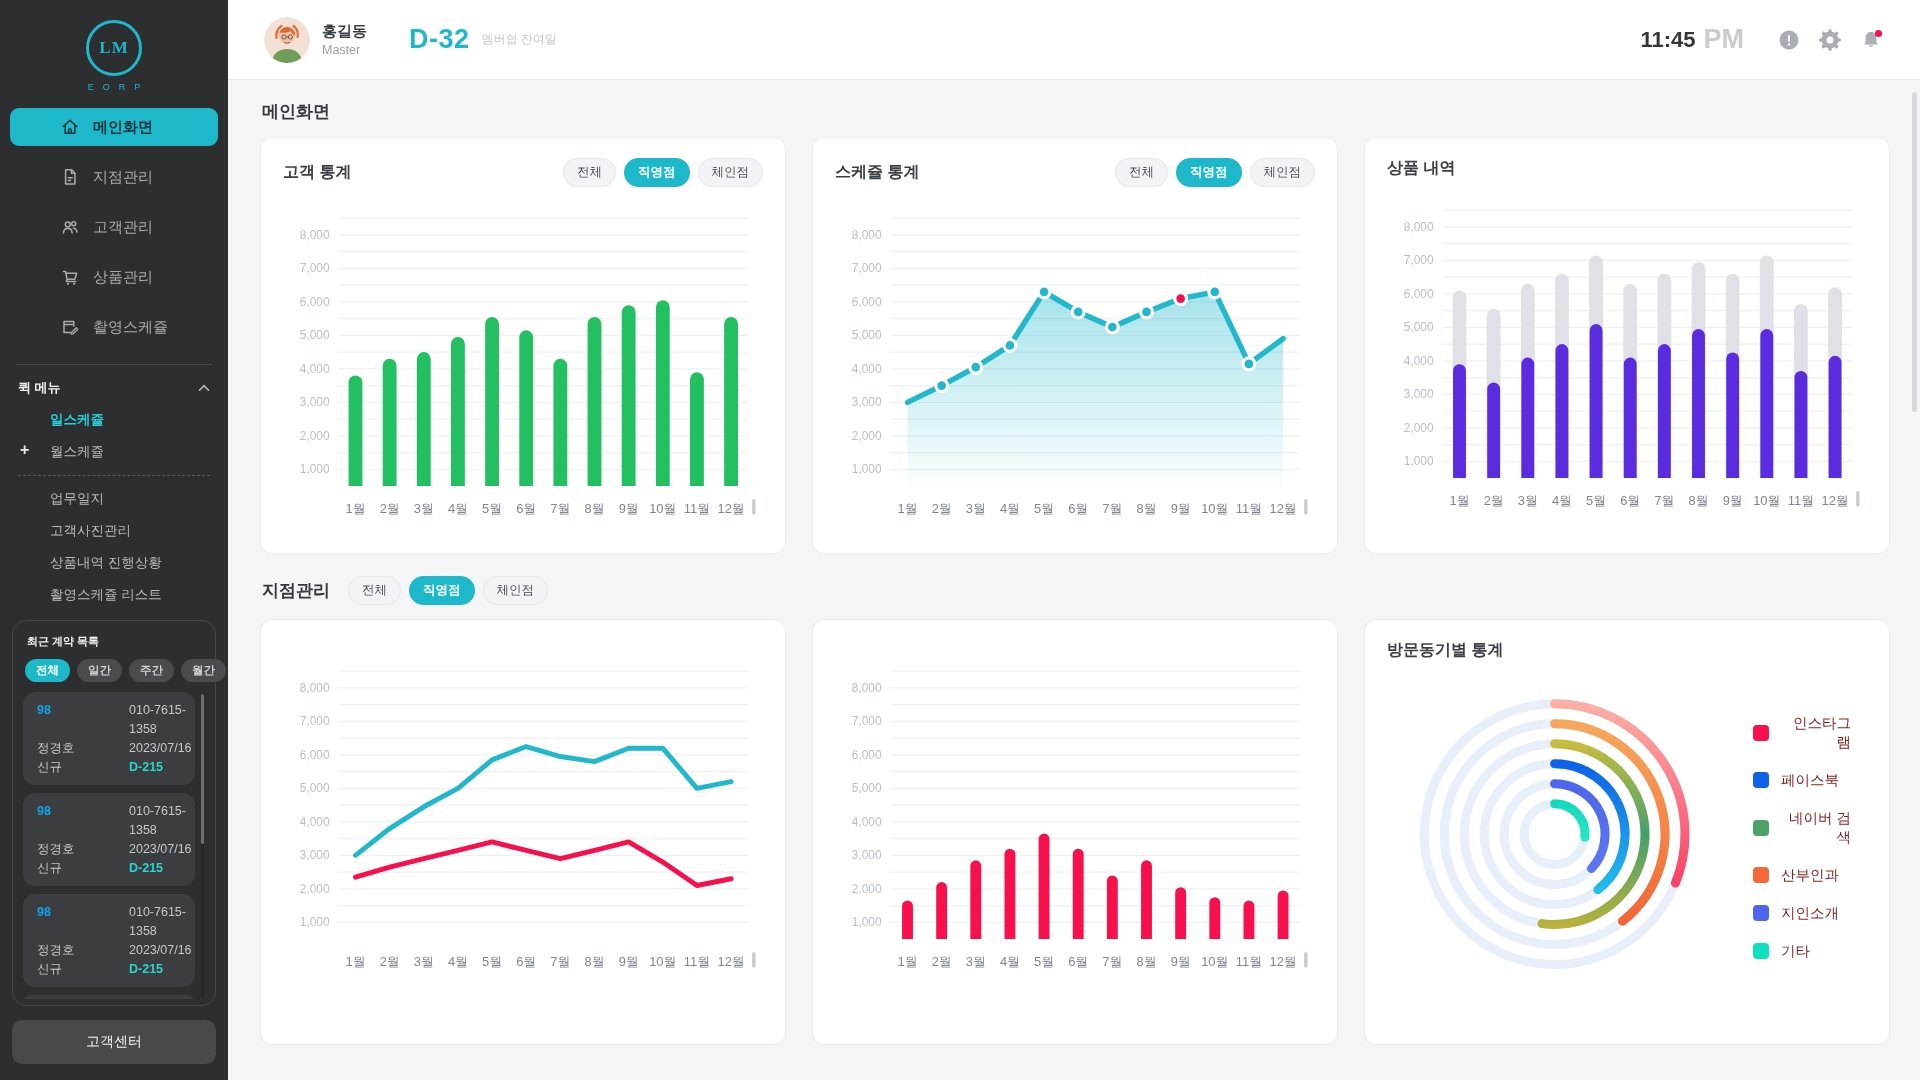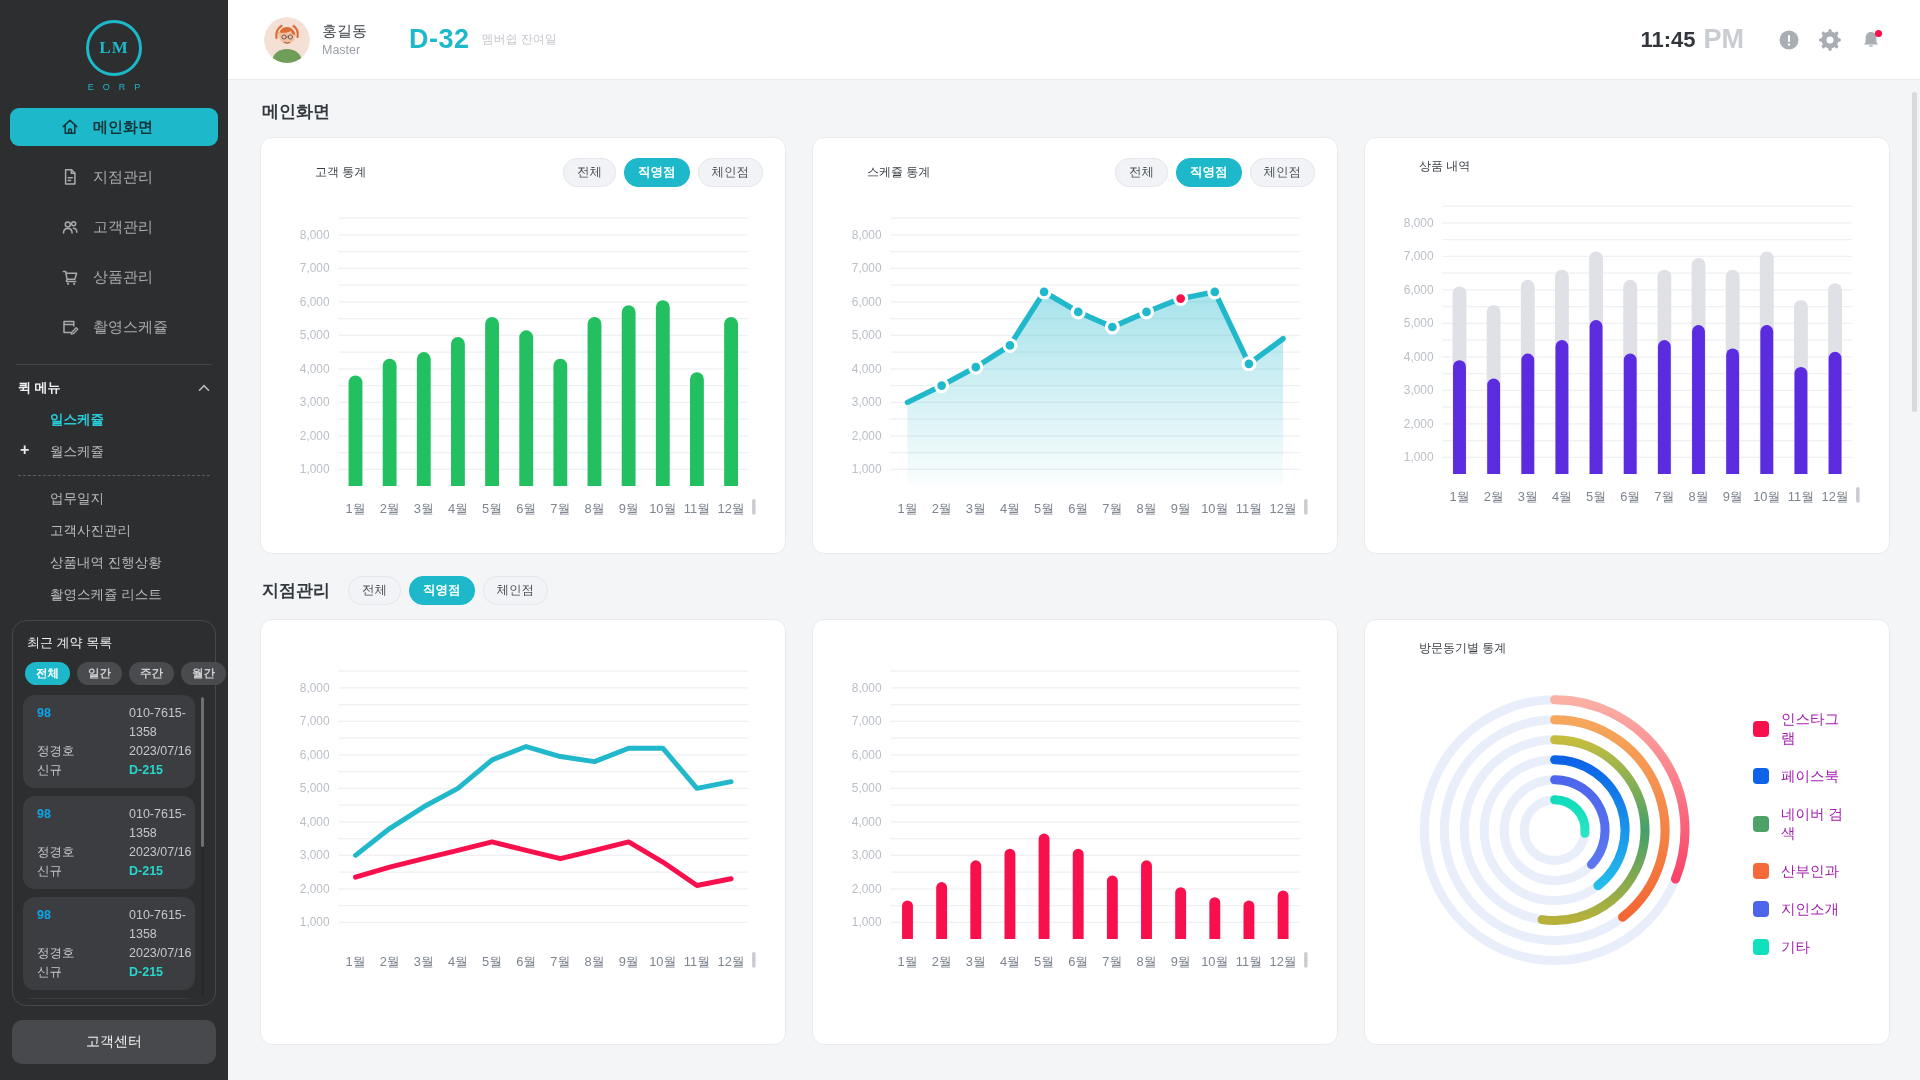--- a/index.html
+++ b/index.html
@@ -20,41 +20,41 @@
   .m-item.active { background:#1db9cb; color:#14333a; font-weight:bold; }
   .sb-divider { border-top:1px solid #454649; margin:6px 16px 0 16px; }
   .quick { padding:14px 18px 0 18px; }
   .quick-head { display:flex; align-items:center; justify-content:space-between; color:#f0f0f1; font-size:13px; font-weight:bold; }
   .q-row { position:relative; margin-top:14px; padding-left:32px; font-size:13.5px; color:#b9babd; cursor:pointer; }
   .q-row.hl { color:#29ccd9; font-weight:bold; }
   .q-plus { position:absolute; left:2px; top:-2px; color:#e8e8e9; font-size:16px; font-weight:bold; }
   .q-divider { border-top:1px dashed #5a5b5e; margin:14px 0 0 0; }
   .contracts { flex:1; min-height:0; margin:16px 12px 0 12px; border:1px solid #47484b; border-radius:14px;
     padding:13px 10px 6px 10px; display:flex; flex-direction:column; }
-  .contracts-title { color:#f2f2f3; font-size:13px; font-weight:normal; padding-left:4px; }
+  .contracts-title { color:#f2f2f3; font-size:11px; font-weight:bold; padding-left:4px; }
   .c-chips { display:flex; gap:7px; margin:10px 0 10px 2px; }
   .contracts .chip { background:#4a4b4e; color:#d0d1d3; border:none; font-size:11.5px; font-weight:bold; padding:4px 11px; }
   .contracts .chip.on { background:#1db9cb; color:#ffffff; }
   .c-list { flex:1; min-height:0; overflow:hidden; position:relative; padding-right:10px; }
   .c-item { background:#3c3d40; border-radius:12px; padding:9px 14px 8px 14px; margin-bottom:8px;
     display:grid; grid-template-columns:92px 1fr; font-size:12.5px; line-height:19px; color:#c6c7ca; cursor:pointer; }
   .c-badge { color:#0ea5e9; font-weight:bold; }
   .c-dday { color:#26d7cb; font-weight:bold; }
   .c-scroll-track { position:absolute; right:1px; top:2px; bottom:2px; width:3px; background:#27282a; border-radius:2px; }
   .c-scroll-thumb { position:absolute; right:1px; top:2px; width:3px; height:150px; background:#6e6f72; border-radius:2px; }
   .cs-btn { margin:14px 12px 16px 12px; height:44px; flex:none; background:#48494c; color:#f2f2f3;
     border:none; border-radius:10px; font-size:14px; font-family:inherit; cursor:pointer; }
 
   
   .right { flex:1; display:flex; flex-direction:column; min-width:0; position:relative; }
   header { height:80px; flex:none; background:#ffffff; border-bottom:1px solid #e9eaee;
     display:flex; align-items:center; padding:0 38px 0 36px; }
   .avatar { width:46px; height:46px; border-radius:50%; overflow:hidden; flex:none; cursor:pointer; }
   .uinfo { margin-left:12px; }
-  .uname { font-size:15px; font-weight:normal; color:#3a3f46; }
+  .uname { font-size:15px; font-weight:bold; color:#3a3f46; }
   .urole { font-size:12.5px; color:#9aa0a8; margin-top:2px; }
   .dday { margin-left:42px; color:#1db9cb; font-size:27px; font-weight:bold; letter-spacing:0.5px; }
   .dday-lb { margin-left:12px; color:#c3c7cd; font-size:12px; }
   .hd-right { margin-left:auto; display:flex; align-items:center; }
   .time { font-size:22px; font-weight:bold; color:#33373d;text-align:right; }
   .ampm { font-size:27px; font-weight:bold; color:#c9ccd1; margin-left:8px; }
   .hd-icons { display:flex; align-items:center; gap:19px; margin-left:34px; }
   .hd-icons > div { cursor:pointer; position:relative; width:22px; height:22px; }
 
   main { flex:1; padding:16px 30px 0 32px; overflow:hidden; }
@@ -62,31 +62,31 @@
   .sec-head.second { margin-top:22px; }
   .sec-title { font-size:17px; font-weight:bold; color:#33383f; }
   .sec-chips { display:flex; gap:8px; }
   .chip { background:#f1f3f6; border:1px solid #e4e7eb; color:#4b5158; font-size:12.5px;
     padding:5px 13px; border-radius:14px; cursor:pointer; white-space:nowrap; }
   .chip.on { background:#1db9cb; border-color:#1db9cb; color:#ffffff; font-weight:bold; }
   .grid { display:grid; grid-template-columns:repeat(3,1fr); gap:26px; }
   .card { background:#ffffff; border:1px solid #e9ebef; border-radius:12px; padding:20px 22px; }
   .card.r1 { height:417px; } .card.r2 { height:426px; }
   .card-head { display:flex; align-items:center; justify-content:space-between; }
-  .card-title { font-size:12px; font-weight:normal; color:#3a3f46;margin-left:32px; }
+  .card-title { font-size:16px; font-weight:bold; color:#3a3f46; }
   .card-chips { display:flex; gap:8px; }
   .chart-wrap { margin-top:14px; }
   .chart-wrap svg { width:100%; height:auto; display:block; }
   .lg-line { display:flex; gap:20px; align-items:center; }
   .lg-li { display:flex; align-items:center; gap:8px; font-size:13px; color:#555b63; }
   .lg-sw-line { width:28px; height:5px; border-radius:3px; }
   .radial-body { display:flex; align-items:center; justify-content:space-between; height:352px; }
   .radial-body svg { width:372px; height:352px; flex:none; margin-left:-6px; }
   .r-legend { display:flex; flex-direction:column; gap:19px; margin-right:16px; }
-  .r-li { display:flex; align-items:center; gap:12px; font-size:14.5px; color:#a21caf; }
+  .r-li { display:flex; align-items:center; gap:12px; font-size:14.5px; color:#7f1d1d;text-align:right; }
   .r-sw { width:16px; height:16px; border-radius:4px; flex:none; }
   .page-scroll { position:absolute; right:3px; top:92px; width:5px; height:320px; background:#d7dade; border-radius:3px; }
   .ylab { font-size:12px; fill:#b9bec7; }
   .xlab { font-size:13px; fill:#7e858f; }
 </style>
 </head>
 <body>
 
 <div class="app">
 

